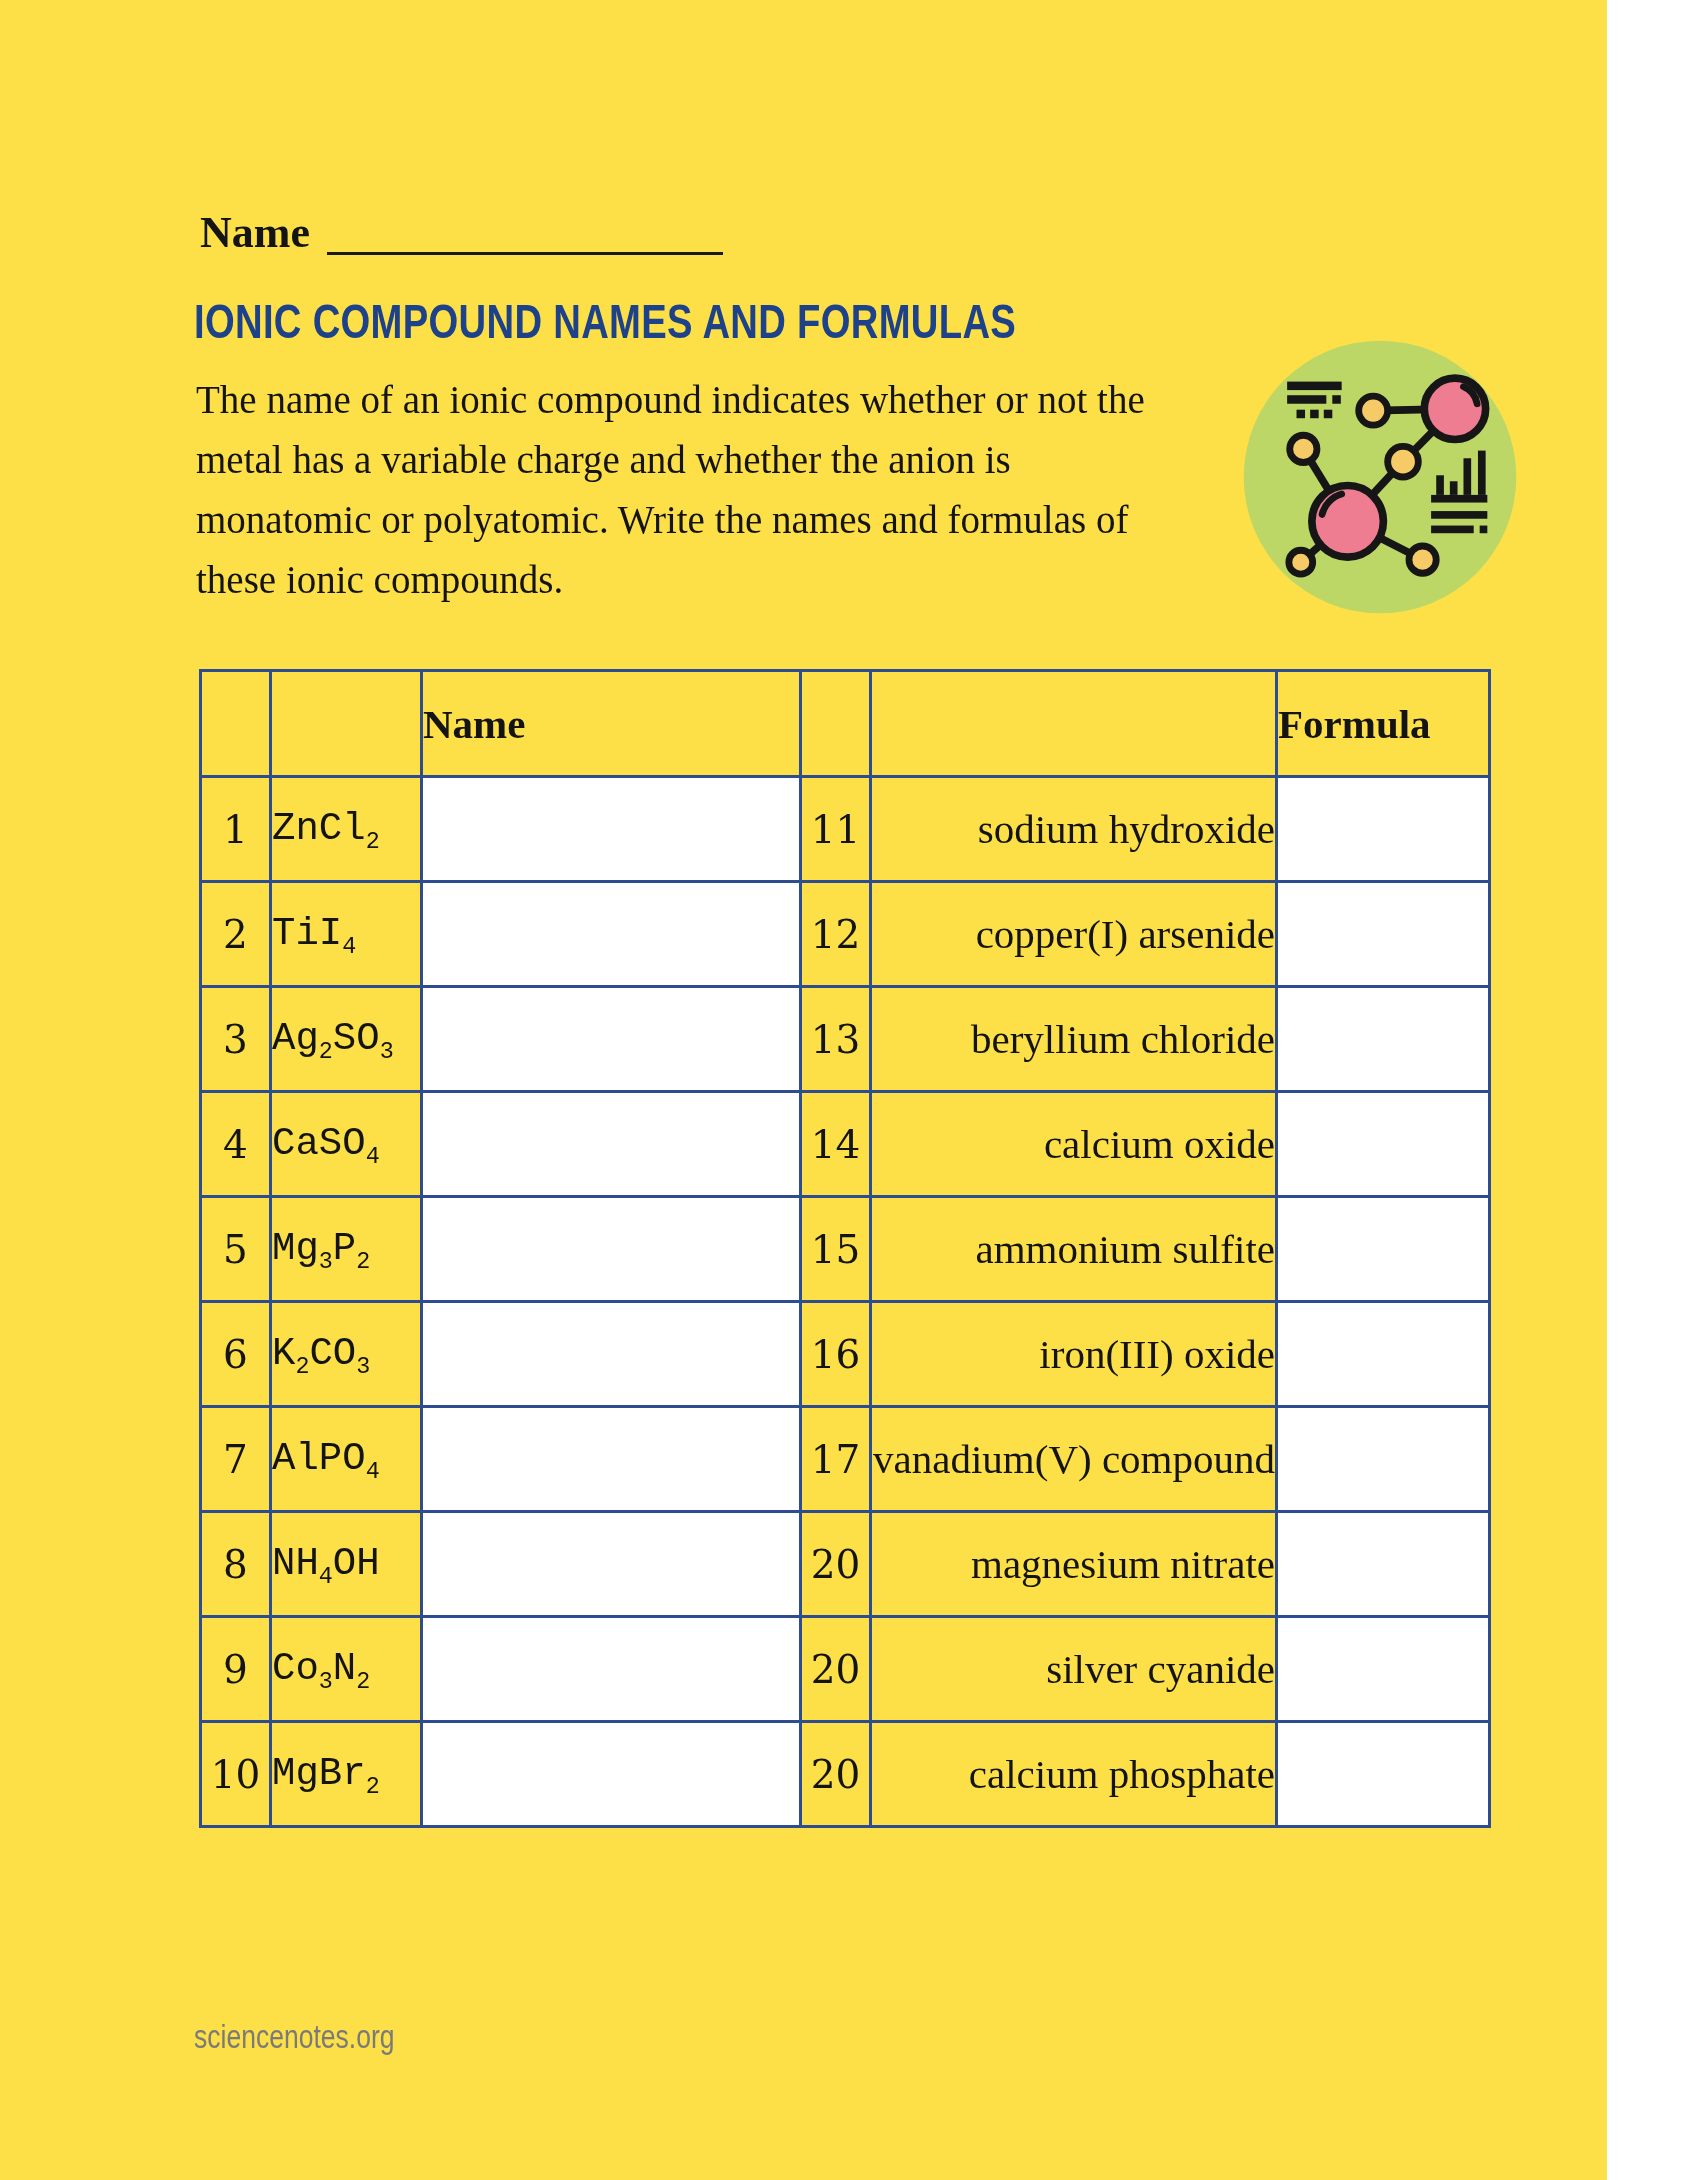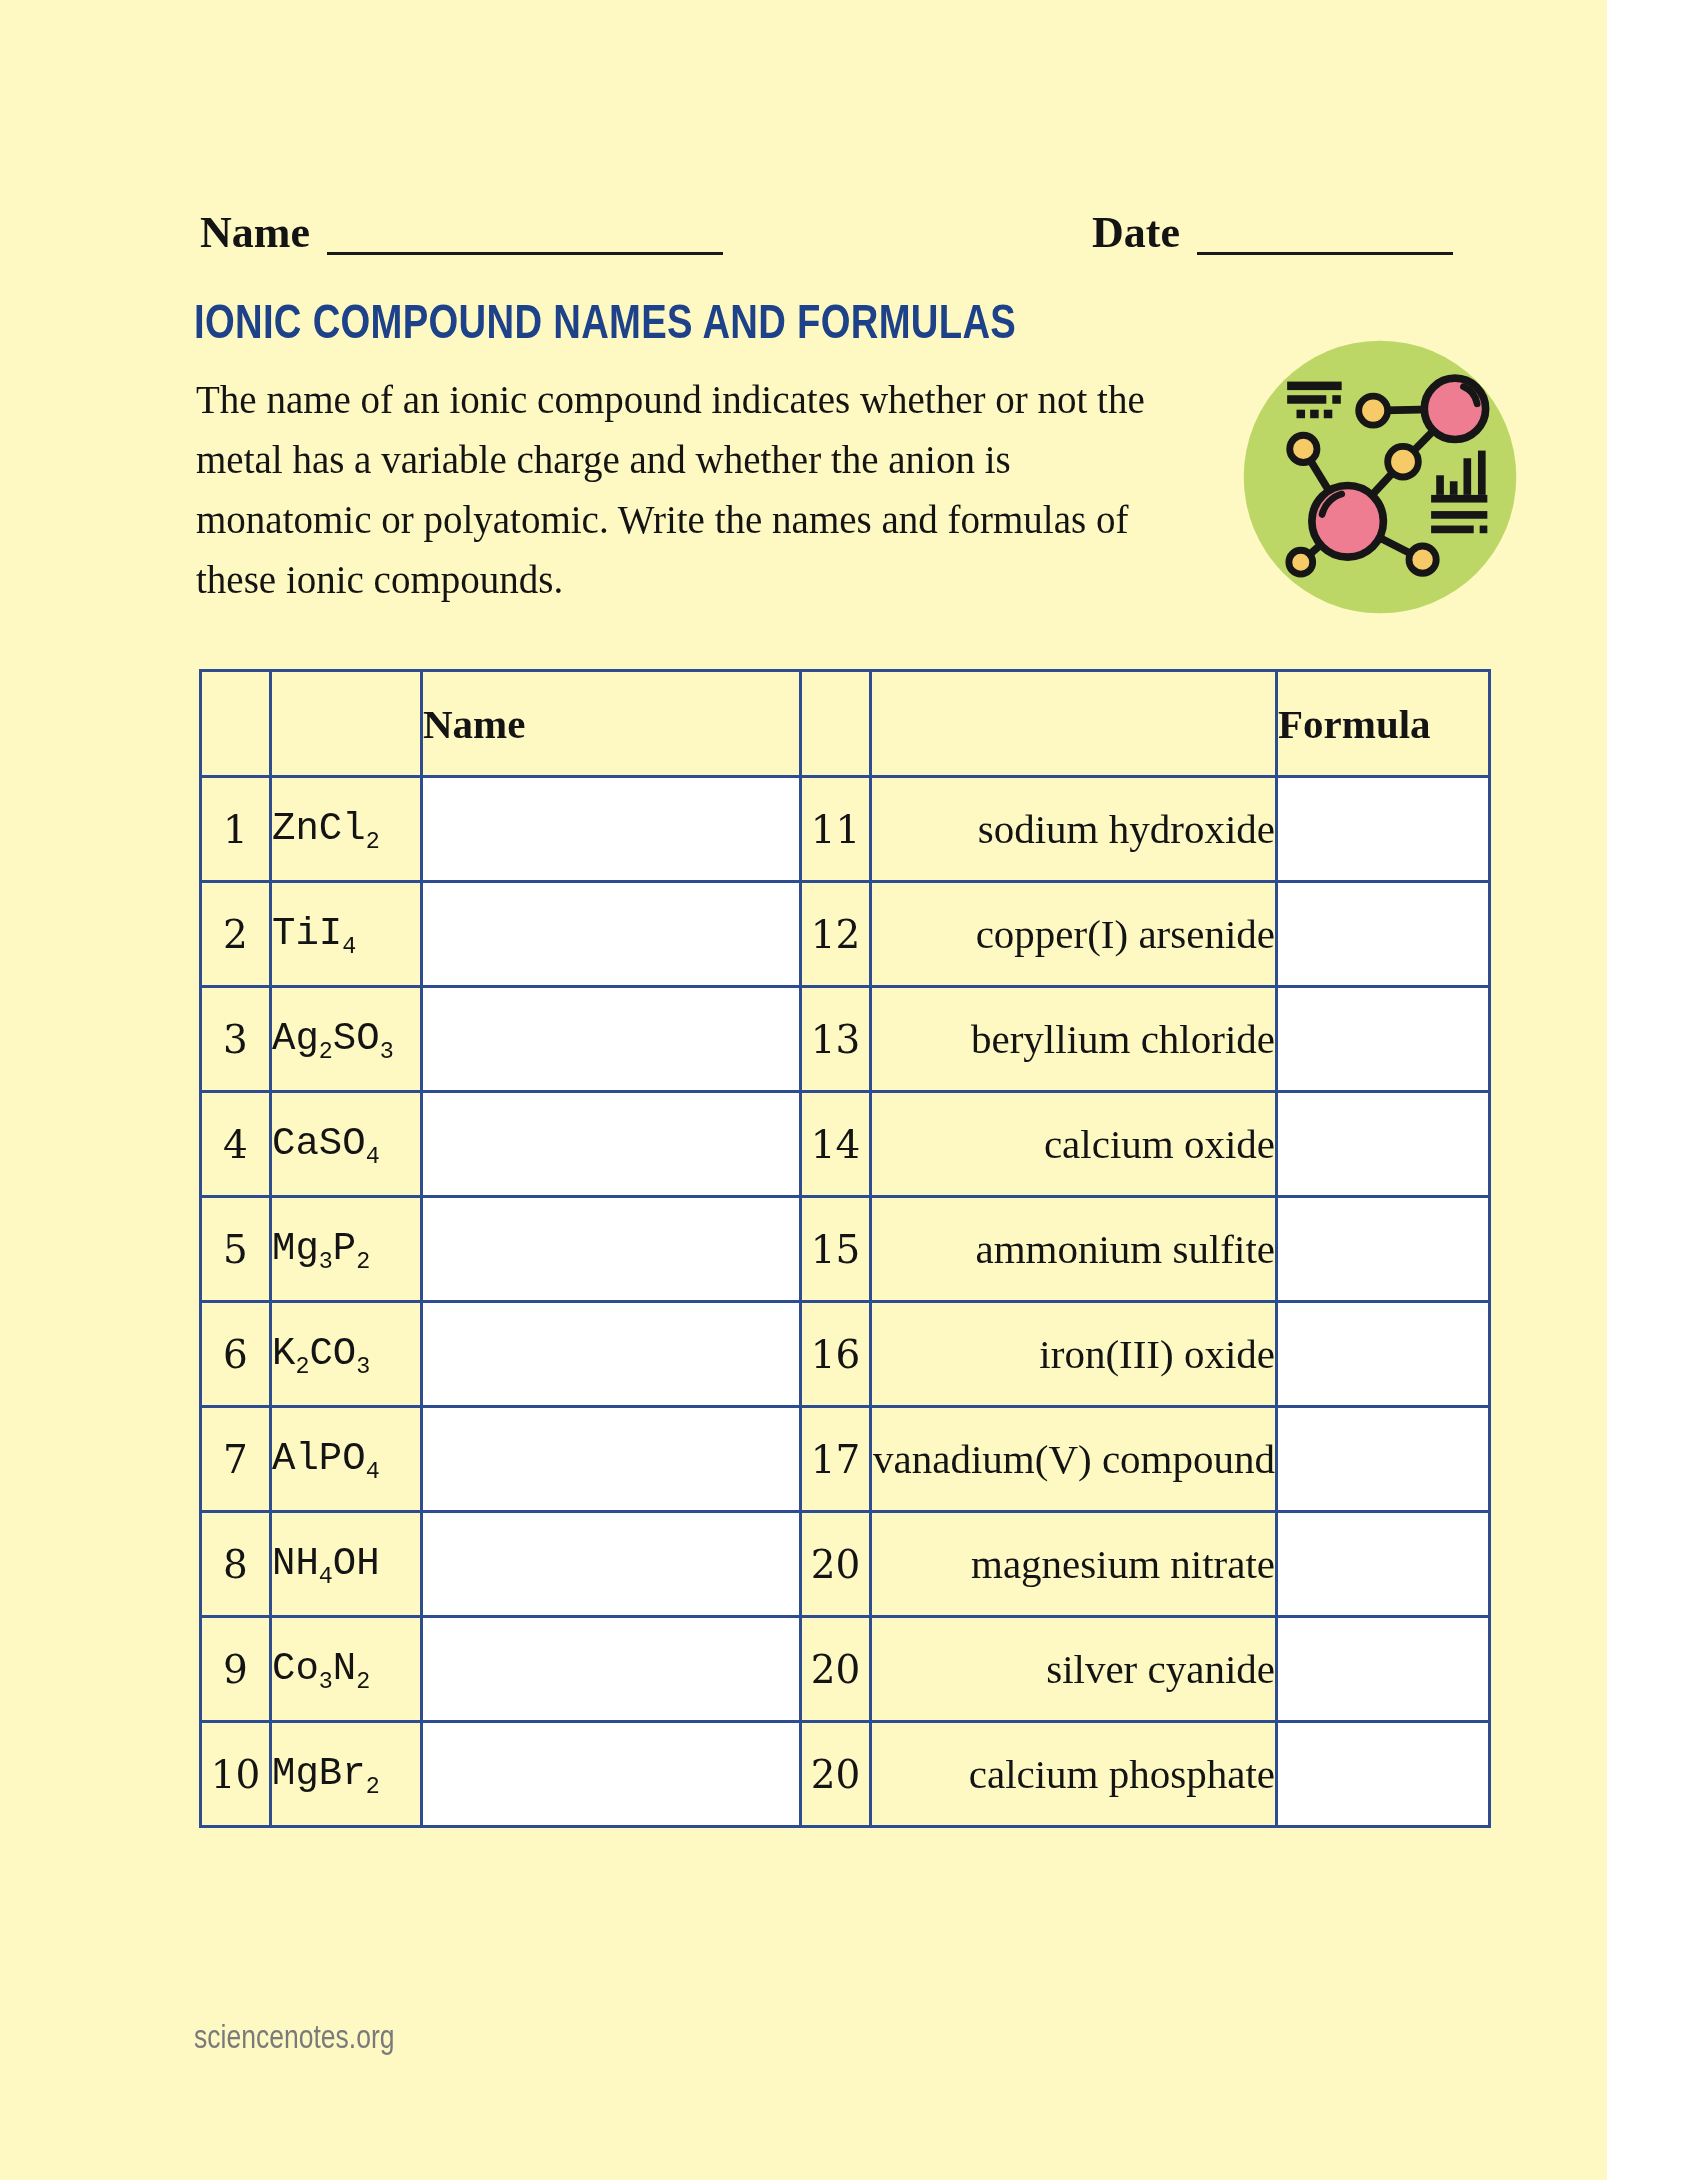--- a/index.html
+++ b/index.html
@@ -1,16 +1,16 @@
 <!DOCTYPE html>
 <html style="--title_blue: #1d4289; --table_border: #2e4d91; --footer_gray: #7a7a7a; --text_black: #141414; --icon_green: #bdd766; --icon_pink: #ee7d92; --icon_yellow: #f6ca67; --icon_outline: #161616;font-size:13.6px"><head>
 <meta charset="utf-8">
 <style>
   html,body{margin:0;padding:0;background:#ffffff;}
-  #page{position:relative;width:1607px;height:2181px;background:#fef9c3;overflow:hidden;
+  #page{position:relative;width:1607px;height:2181px;background:#fde047;overflow:hidden;
         font-family:"Liberation Serif",serif;color:var(--text_black,#141414);}
 
   
   .hdr-group{position:absolute;top:211px;display:flex;align-items:flex-end;gap:17px;}
   .hdr-label{font-size:44px;font-weight:700;line-height:1.0;}
   .hdr-blank{border-bottom:3.4px solid #1a1a1a;height:41px;}
   #name-group{left:200px;}
   #name-group .hdr-blank{width:396px;}
   #date-group{left:1092px;}
   #date-group .hdr-blank{width:256px;}
@@ -53,24 +53,20 @@
           font-family:"Liberation Sans",sans-serif;font-size:34px;
           color:var(--footer_gray,#7a7a7a);transform:scaleX(0.78);transform-origin:left top;}
 </style>
 </head>
 <body>
 
 <div id="page">
 
   <div id="name-group" class="hdr-group">
     <span class="hdr-label">Name</span>
-    <span class="hdr-blank"></span>
-  </div>
-  <div id="date-group" class="hdr-group">
-    <span class="hdr-label">Date</span>
     <span class="hdr-blank"></span>
   </div>
 
   <div class="title">IONIC COMPOUND NAMES AND FORMULAS</div>
 
   <div class="intro">The name of an ionic compound indicates whether or not the
 metal has a variable charge and whether the anion is
 monatomic or polyatomic. Write the names and formulas of
 these ionic compounds.</div>
 

